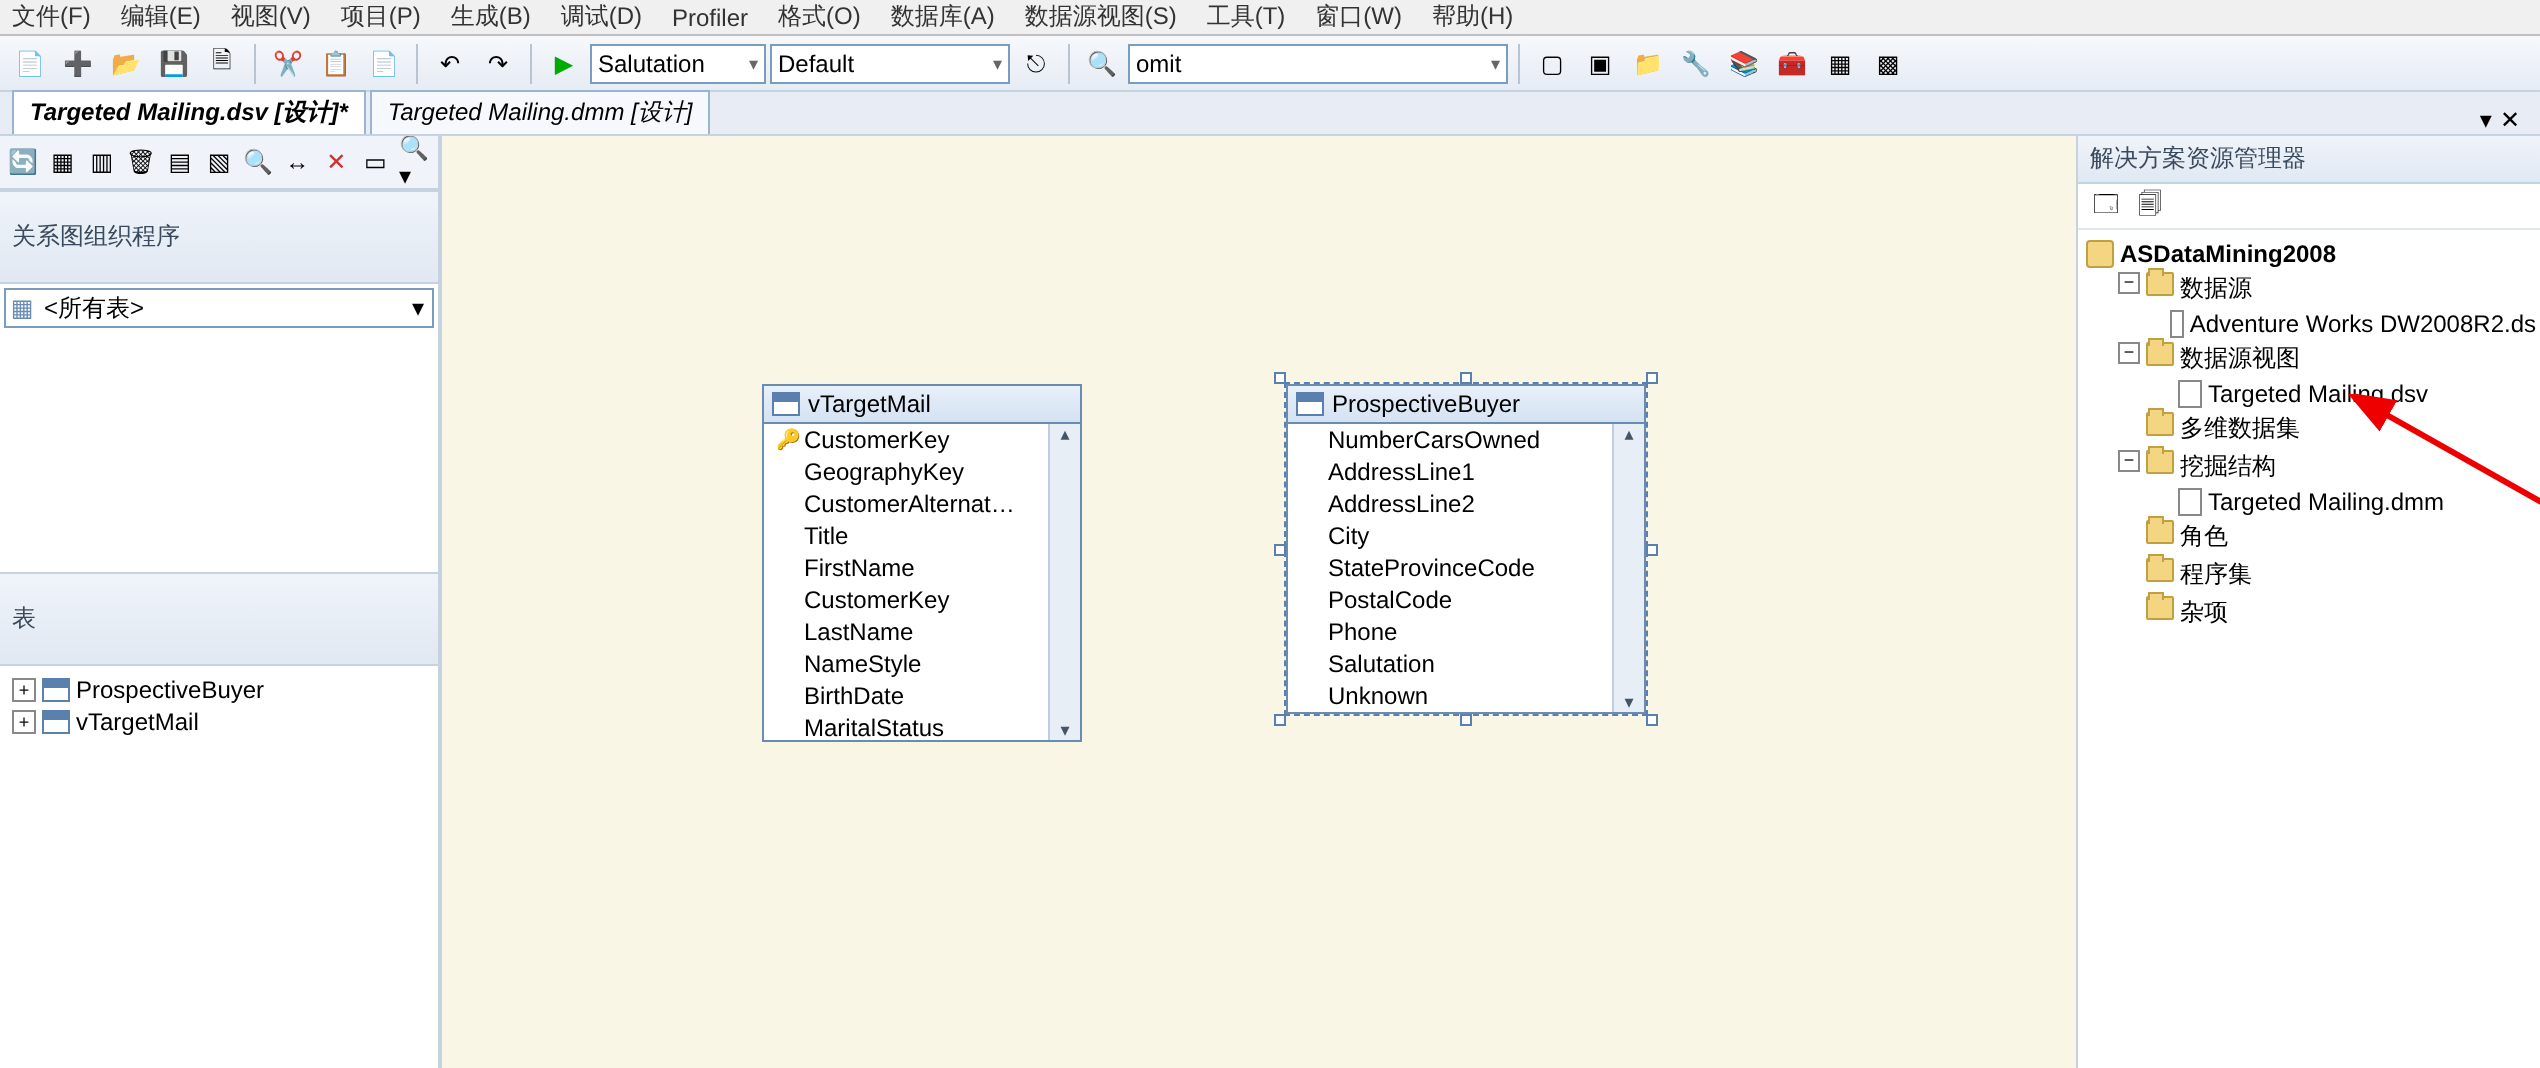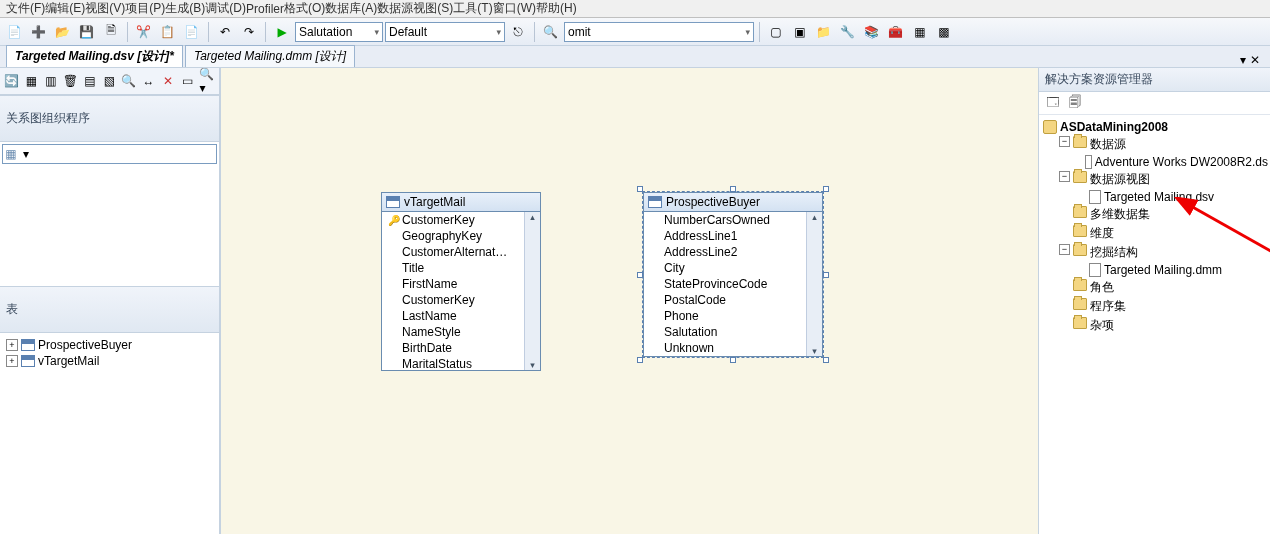--- a/index.html
+++ b/index.html
@@ -1,18 +1,18 @@
 <!DOCTYPE html>
 <html><head>
 <meta charset="utf-8">
 <style>
 * { box-sizing: border-box; margin: 0; padding: 0; font-family: "Microsoft YaHei", Tahoma, sans-serif; font-size: 12px; }
 body { background: #fff; width: 1270px; height: 534px; overflow: hidden; display: flex; flex-direction: column; }
 
-.menubar { display: flex; gap: 0; padding: 2px 6px; border-bottom: 1px solid #c0c0c0; background: #f0f0f0; color: #333; height: 18px; align-items: center; overflow: hidden; }
+.menubar { display: flex; gap: 15px; padding: 2px 6px; border-bottom: 1px solid #c0c0c0; background: #f0f0f0; color: #333; height: 18px; align-items: center; overflow: hidden; }
 .menubar span { white-space: nowrap; cursor: default; }
 
 .toolbar-row { display: flex; align-items: center; padding: 2px 4px; background: linear-gradient(#f6f8fb,#e6ecf5); border-bottom: 1px solid #c5d2e0; height: 28px; gap: 2px; }
 .tb-btn { width: 22px; height: 22px; border: 1px solid transparent; display: inline-flex; align-items: center; justify-content: center; cursor: pointer; }
 .tb-sep { width: 1px; height: 20px; background: #b8c4d4; margin: 0 3px; }
 .tb-combo { height: 20px; border: 1px solid #7a9cc0; background: #fff; padding: 0 3px; display: inline-flex; align-items: center; min-width: 80px; justify-content: space-between; cursor: pointer; }
 .tb-combo .dd { font-size: 9px; color: #666; }
 
 .tabstrip { display: flex; align-items: flex-end; padding: 2px 6px 0 6px; background: #e8edf5; border-bottom: 1px solid #c5d2e0; height: 22px; position: relative; }
 .doc-tab { padding: 2px 8px; border: 1px solid #9bb4d0; border-bottom: none; background: #f5f8fc; margin-right: 2px; cursor: pointer; font-style: italic; }
@@ -150,20 +150,21 @@
       <div class="tb-btn">▧</div>
       <div class="tb-btn">🔍</div>
       <div class="tb-btn">↔</div>
       <div class="tb-btn" style="color:#c33">✕</div>
       <div class="tb-btn">▭</div>
       <div class="tb-btn">🔍▾</div>
     </div>
     <div class="panel-header">关系图组织程序</div>
     <div class="combo-row">
       <span class="ico">▦</span>
+      <span class="txt">&lt;所有表&gt;</span>
       <span class="dd">▾</span>
     </div>
     <div class="panel-body" style="flex:0 0 120px"></div>
     <div class="panel-header">表</div>
     <div class="panel-body tree-list">
       <div class="tree-item">
         <span class="expander">+</span>
         <span class="tblico"></span>
         <span>ProspectiveBuyer</span>
       </div>
@@ -319,25 +320,20 @@
           <span class="exp blank"></span>
           <span class="file-ico"></span>
           <span>Targeted Mailing.dsv</span>
         </div>
       <div class="node indent1">
           <span class="exp blank"></span>
           <span class="folder-ico"></span>
           <span>多维数据集</span>
         </div>
       <div class="node indent1">
-          <span class="exp blank"></span>
-          <span class="folder-ico"></span>
-          <span>维度</span>
-        </div>
-      <div class="node indent1">
           <span class="exp">−</span>
           <span class="folder-ico"></span>
           <span>挖掘结构</span>
         </div>
       <div class="node indent2">
           <span class="exp blank"></span>
           <span class="file-ico"></span>
           <span>Targeted Mailing.dmm</span>
         </div>
       <div class="node indent1">

